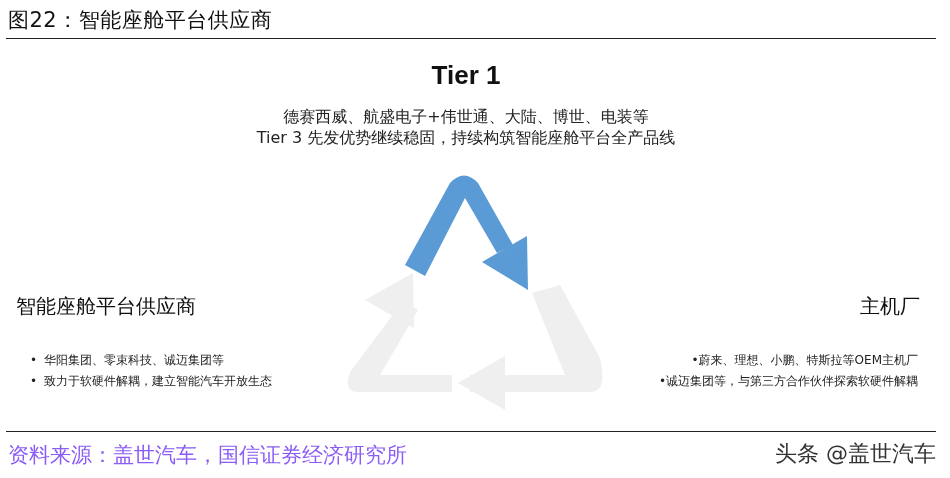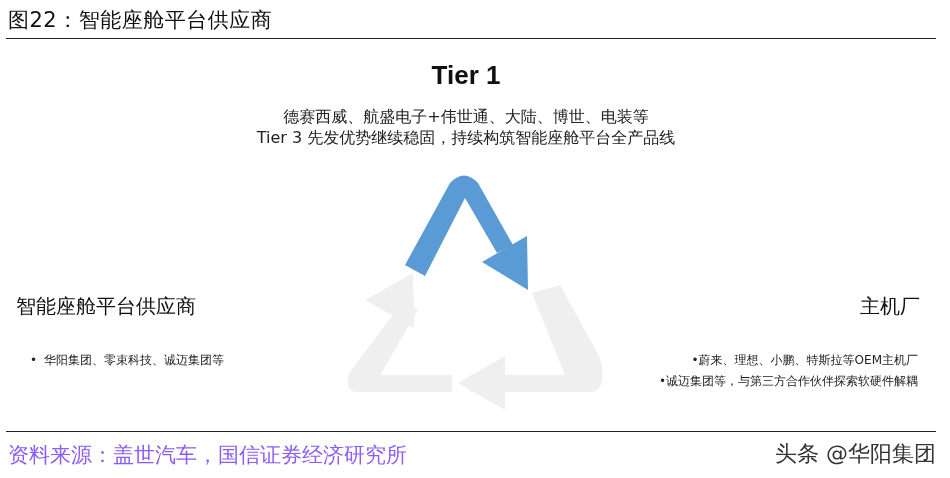--- a/index.html
+++ b/index.html
@@ -46,23 +46,24 @@
   </g>
 </svg>
 
 <div class="tier-title">Tier 1</div>
 <div class="tier-line tier-l1">德赛西威、航盛电子+伟世通、大陆、博世、电装等</div>
 <div class="tier-line tier-l2">Tier 3 先发优势继续稳固，持续构筑智能座舱平台全产品线</div>
 
 <div class="left-title">智能座舱平台供应商</div>
 <ul class="bl left-list">
   <li><span class="dot">•</span><span>华阳集团、零束科技、诚迈集团等</span></li>
+  <li><span class="dot">•</span><span>致力于软硬件解耦，建立智能汽车开放生态</span></li>
 </ul>
 
 <div class="right-title">主机厂</div>
 <ul class="bl right-list">
   <li><span class="dot">•</span><span>蔚来、理想、小鹏、特斯拉等OEM主机厂</span></li>
   <li><span class="dot">•</span><span>诚迈集团等，与第三方合作伙伴探索软硬件解耦</span></li>
 </ul>
 
 <div class="rule-bottom"></div>
 <div class="source">资料来源：盖世汽车，国信证券经济研究所</div>
-<div class="watermark">头条 @华阳集团</div>
+<div class="watermark">头条 @盖世汽车</div>
 
 </body></html>

